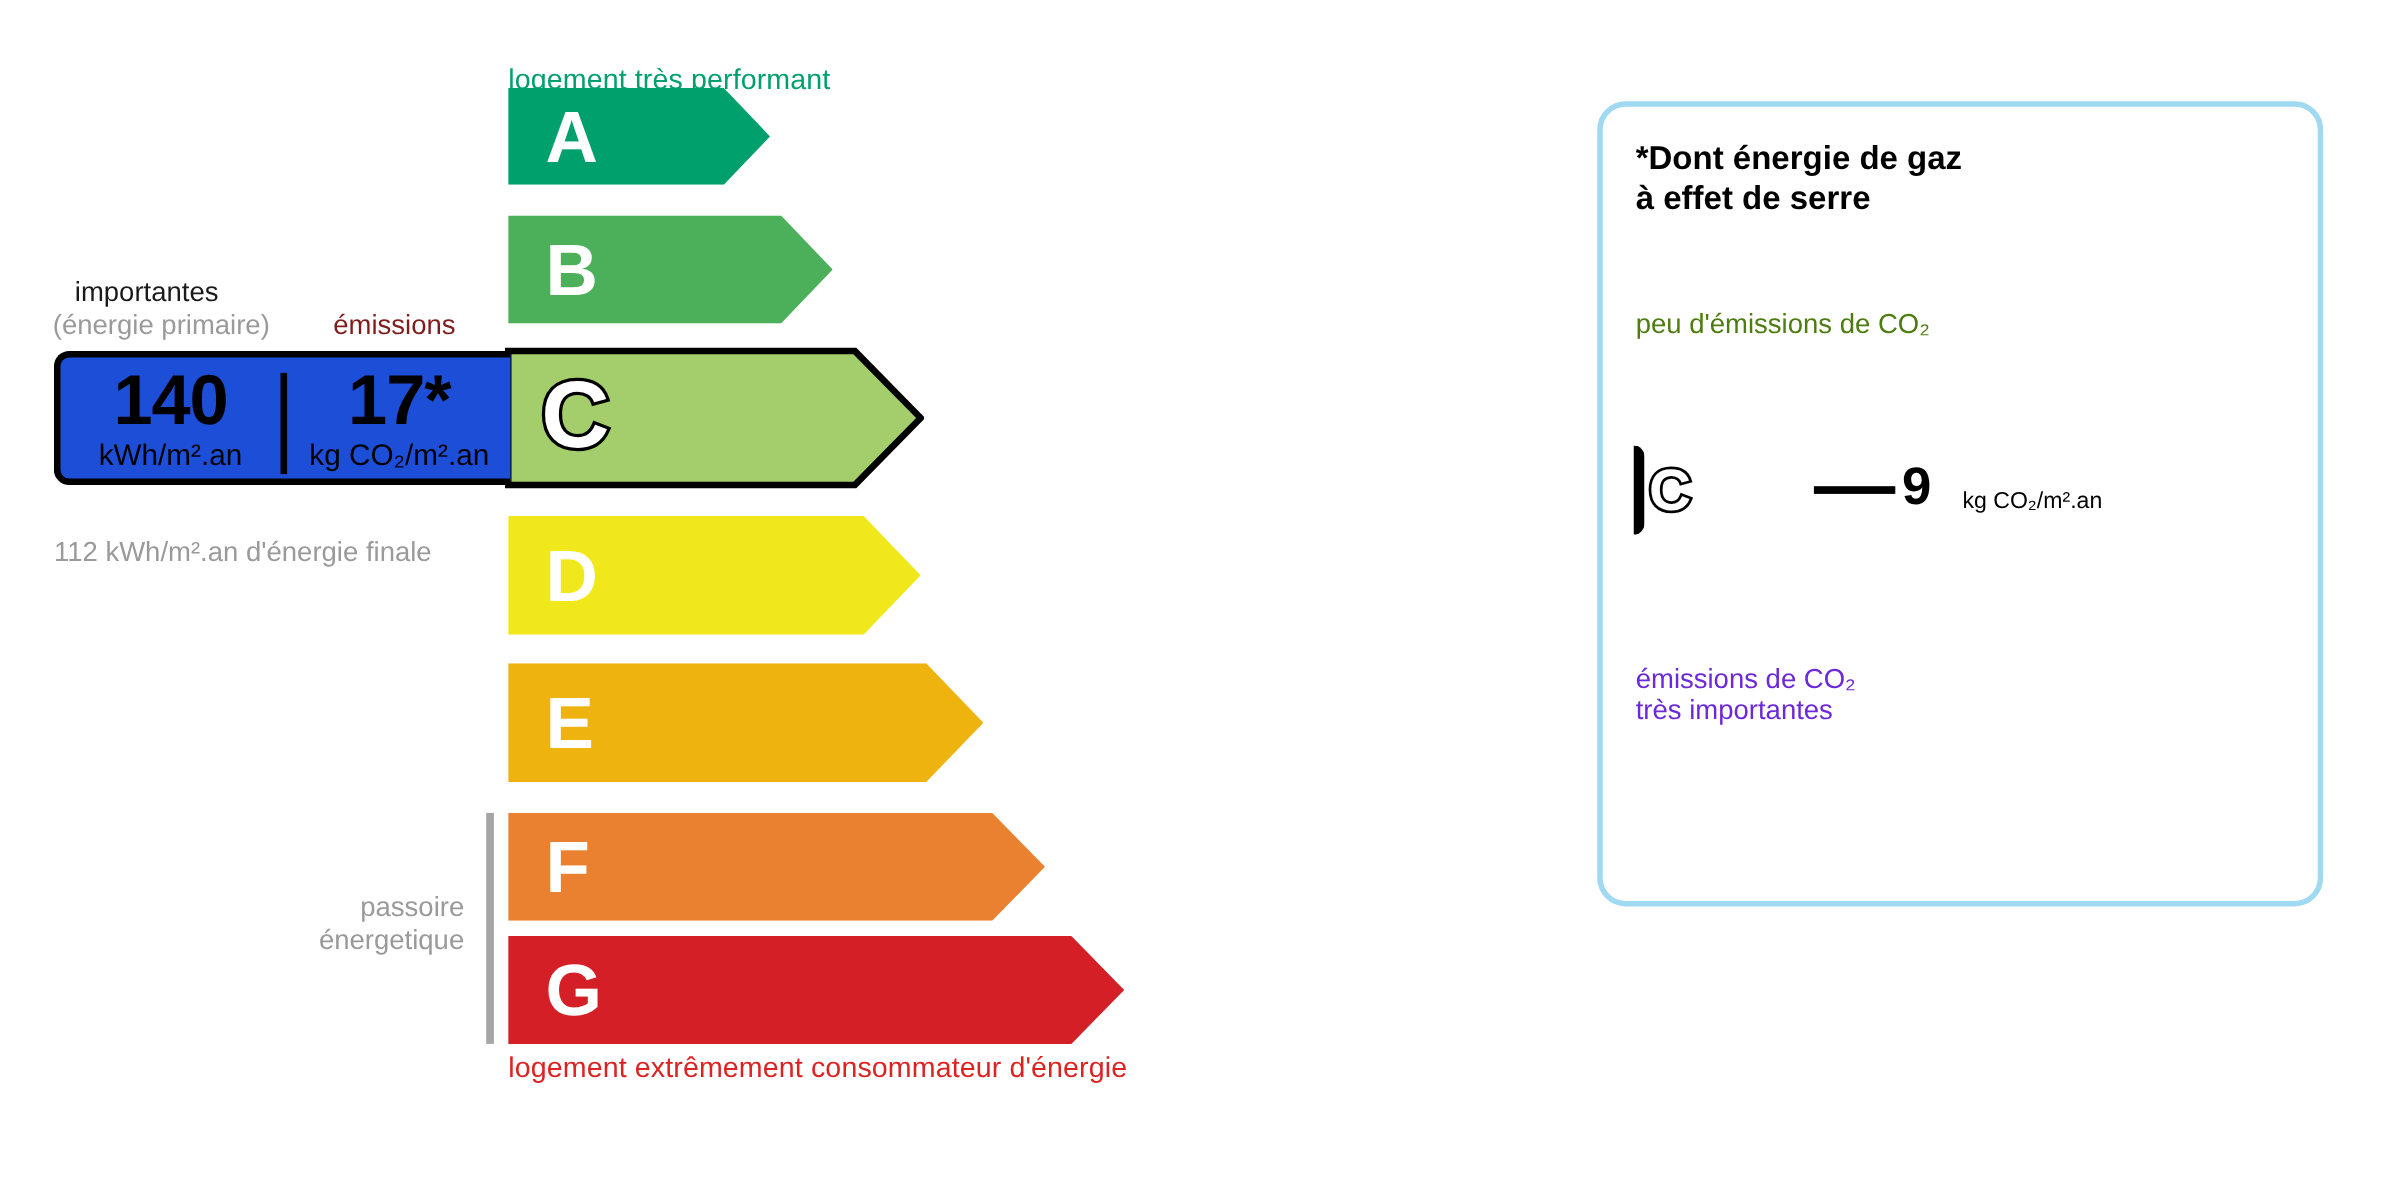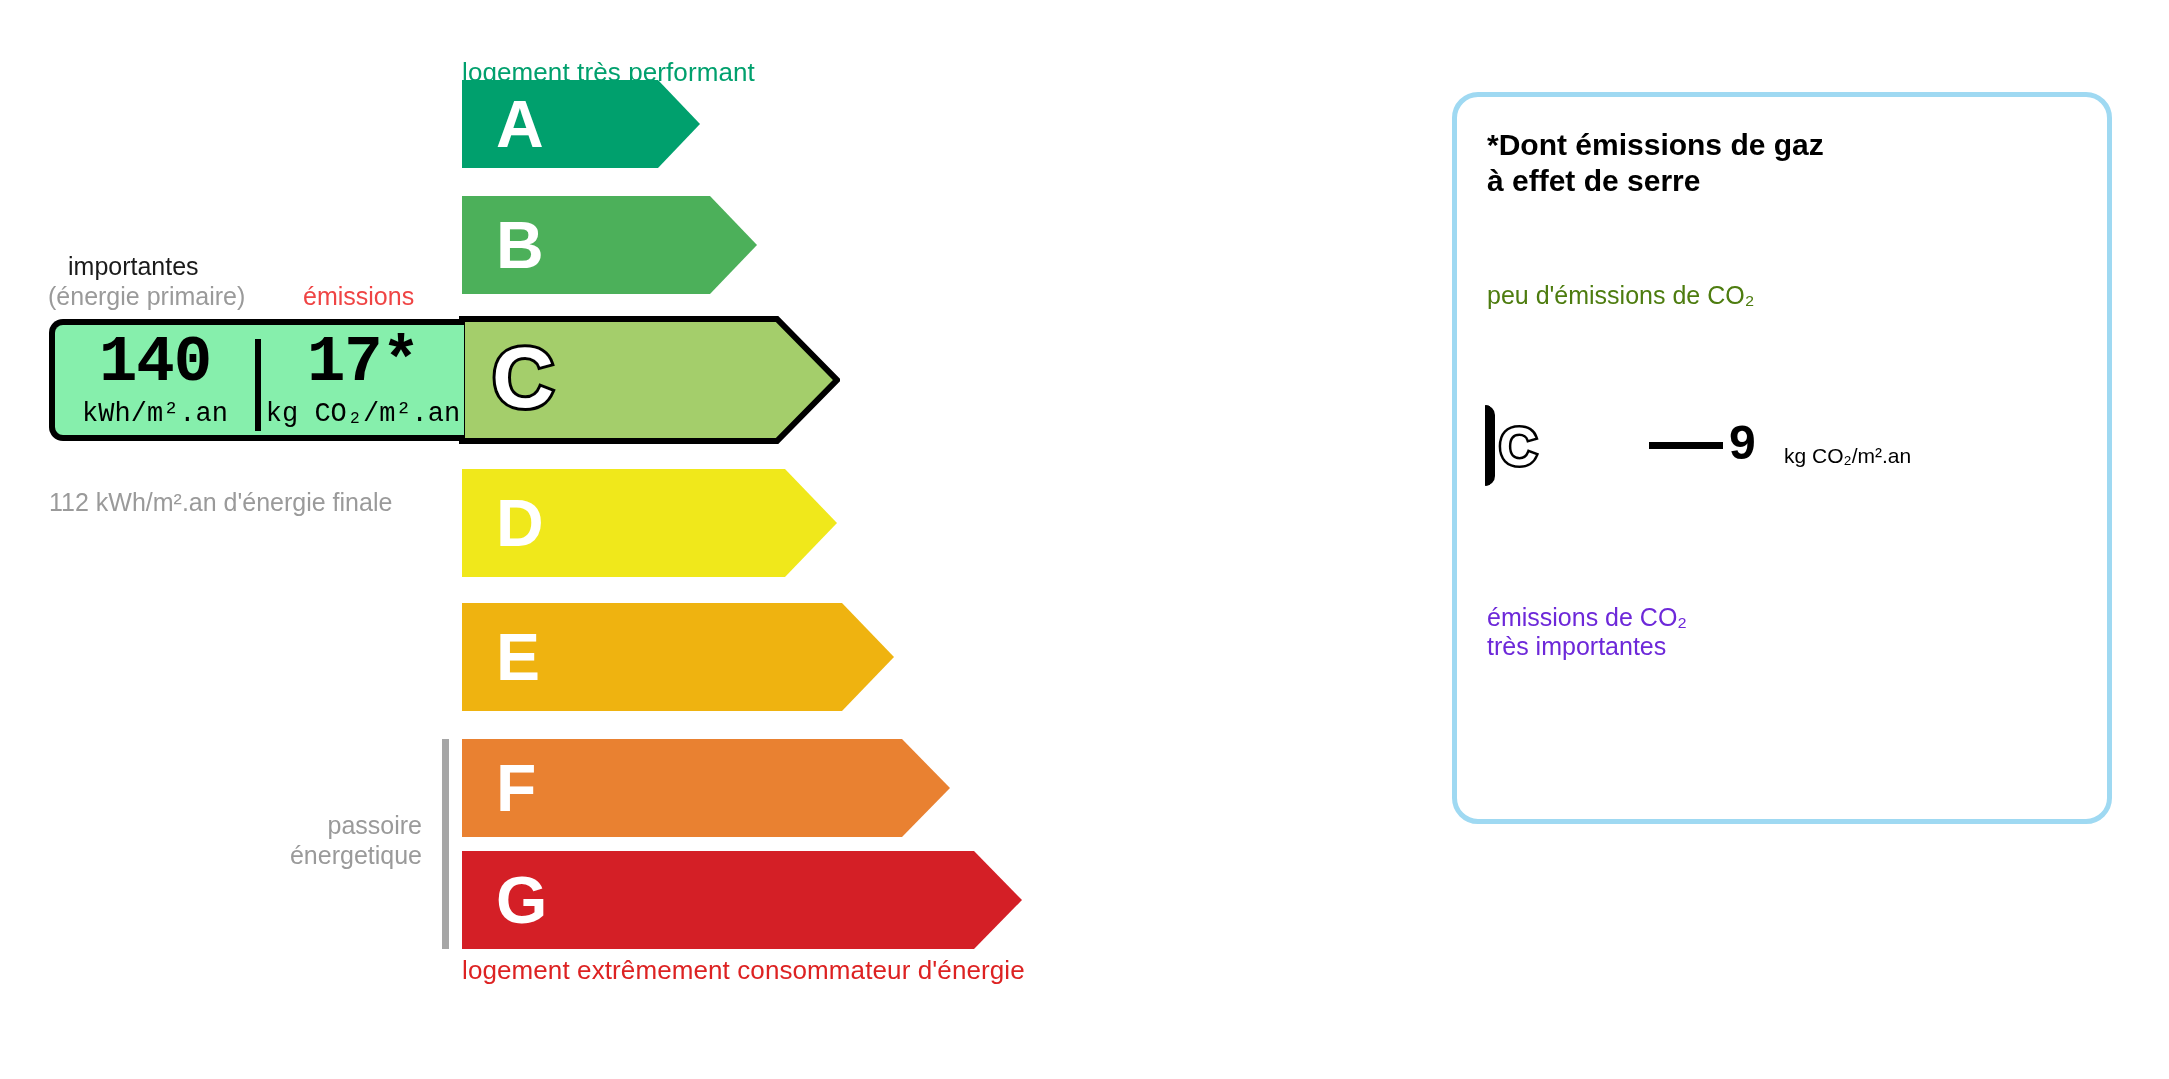--- a/index.html
+++ b/index.html
@@ -86,38 +86,37 @@
     top: 282px;
     font-size: 25px;
     color: #9a9a9a;
     white-space: nowrap;
   }
   .hdr-emissions {
     position: absolute;
     left: 303px;
     top: 282px;
     font-size: 25px;
-    color: #ef4444;
+    color: #7f1d1d;
     white-space: nowrap;
   }
 
   
   #value-box {
     position: absolute;
     left: 49px;
     top: 319px;
     width: 415px;
     height: 122px;
-    background: #86efac;
+    background: #1d4ed8;
     border: 6px solid #000000;
     border-right: none;
     border-radius: 14px 0 0 14px;
     box-sizing: border-box;
     z-index: 6;
-    font-family: Liberation Mono, monospace;
   }
   .vb-cell {
     position: absolute;
     top: 0;
     height: 100%;
     text-align: center;
   }
   .vb-cell.left  { left: 0px;   width: 200px; }
   .vb-cell.right { left: 208px; width: 200px; }
   .vb-divider {
@@ -362,21 +361,21 @@
 
   <div id="passoire-bar"></div>
   <div id="passoire-label">passoire
 énergetique</div>
 
   <div class="bottom-caption">logement extrêmement consommateur d'énergie</div>
 </div>
 
 <div id="co2-panel" style="border-color: rgb(159, 217, 242);">
 
-  <div id="co2-title">*Dont émissions de gaz
+  <div id="co2-title">*Dont énergie de gaz
 à effet de serre</div>
 
   <div id="co2-top-caption">peu d'émissions de CO₂</div>
 
   <div class="co2-bar-row" id="c-row-A" style="top:216px;height:41px;width:86px;">
     <div class="co2-bar" id="c-bar-A" style="background: rgb(168, 220, 245);"></div>
     <span class="co2-letter">A</span>
   </div>
 
   <div class="co2-bar-row" id="c-row-B" style="top:262px;height:41px;width:118px;">

